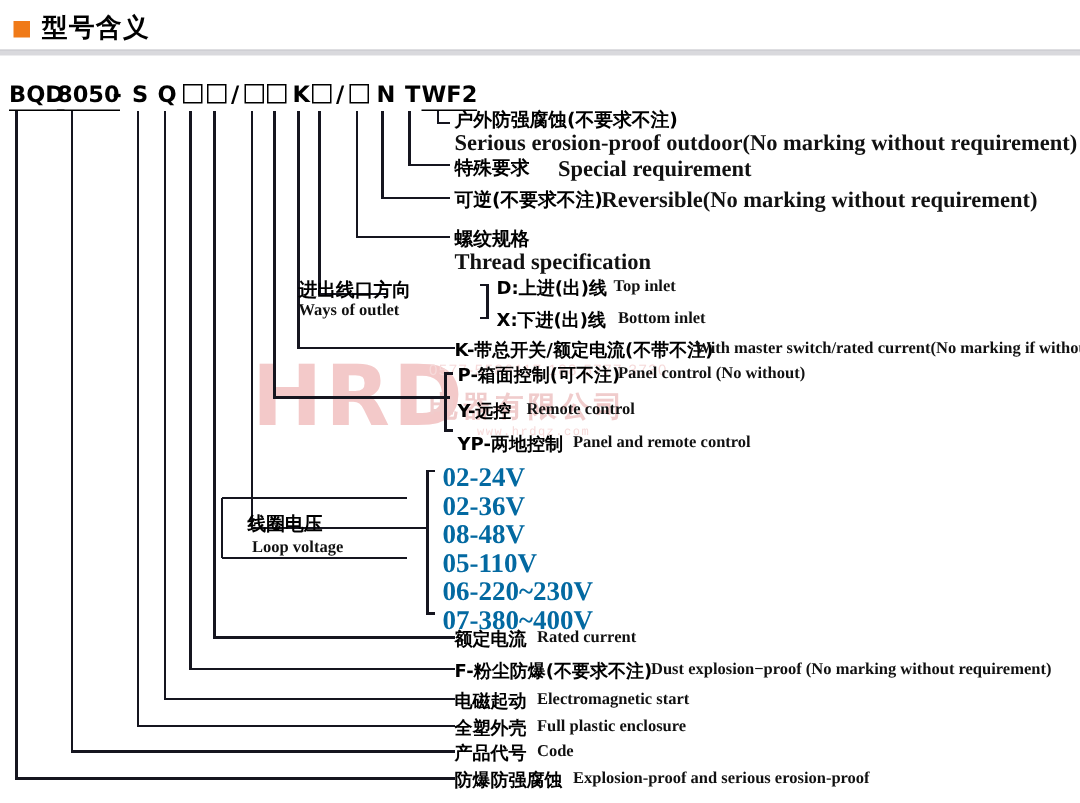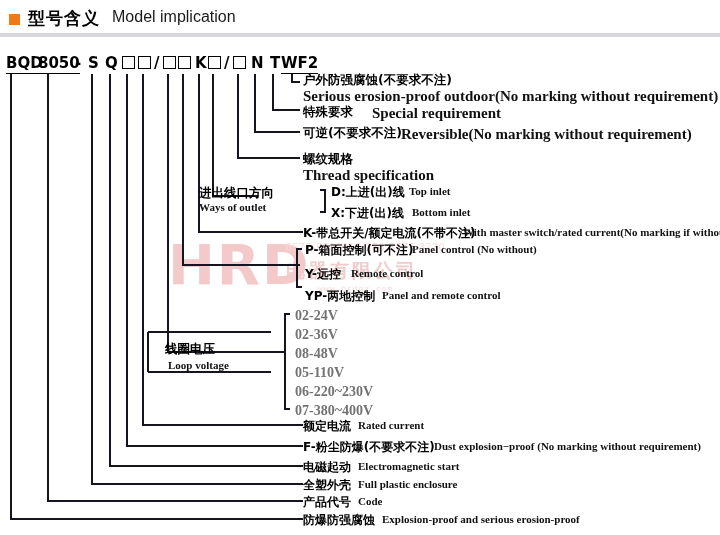--- a/index.html
+++ b/index.html
@@ -43,29 +43,28 @@
 
   
   #lines{position:absolute;left:0;top:0;width:720px;height:535px;}
 
   
   .lbl{position:absolute;white-space:nowrap;}
   .cn{font-family:"DejaVu Sans",sans-serif;font-weight:bold;font-size:12.5px;color:#000;}
   .en{font-family:"Liberation Serif",serif;font-weight:bold;font-size:15px;color:#111;}
   .cn-sm{font-family:"DejaVu Sans",sans-serif;font-weight:bold;font-size:12px;color:#000;}
   .en-sm{font-family:"Liberation Serif",serif;font-weight:bold;font-size:11px;color:#111;}
-  .mono-v{font-family:"Liberation Serif",serif;font-weight:bold;font-size:14px;color:#737373;}
+  .mono-v{font-family:"Liberation Serif",serif;font-weight:bold;font-size:18px;color:#0369a1;}
 </style>
 </head>
 <body>
 
 <div id="header">
   <div id="bullet" style="background: rgb(240, 122, 24);"></div>
   <div id="title-cn">型号含义</div>
-  <div id="title-en">Model implication</div>
   <div id="rule"></div>
 </div>
 
 <div id="watermark">
   <div id="wm-hrd">HRD</div>
   <div id="wm-num">0577-5586117      188 5777 3730</div>
   <div id="wm-cn">电器有限公司</div>
   <div id="wm-url">www.hrdqz.com</div>
 </div>
 

